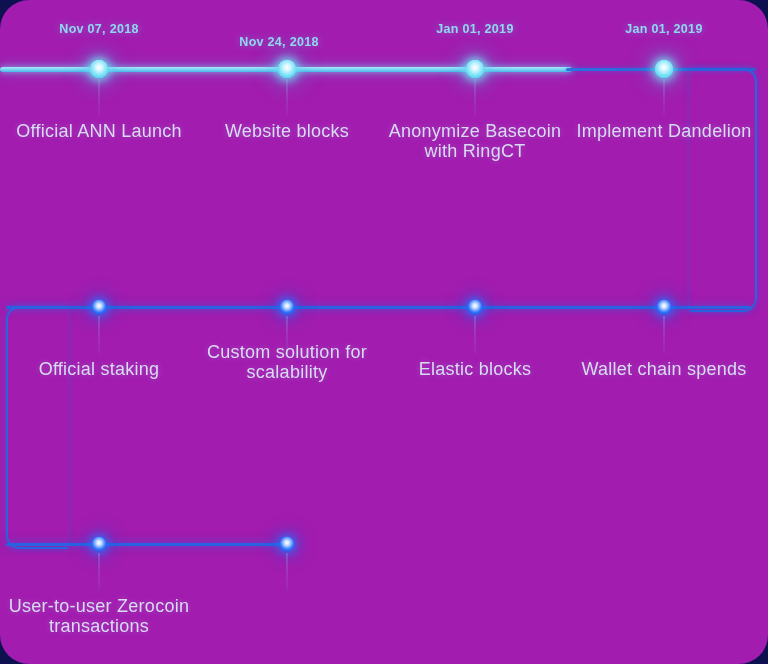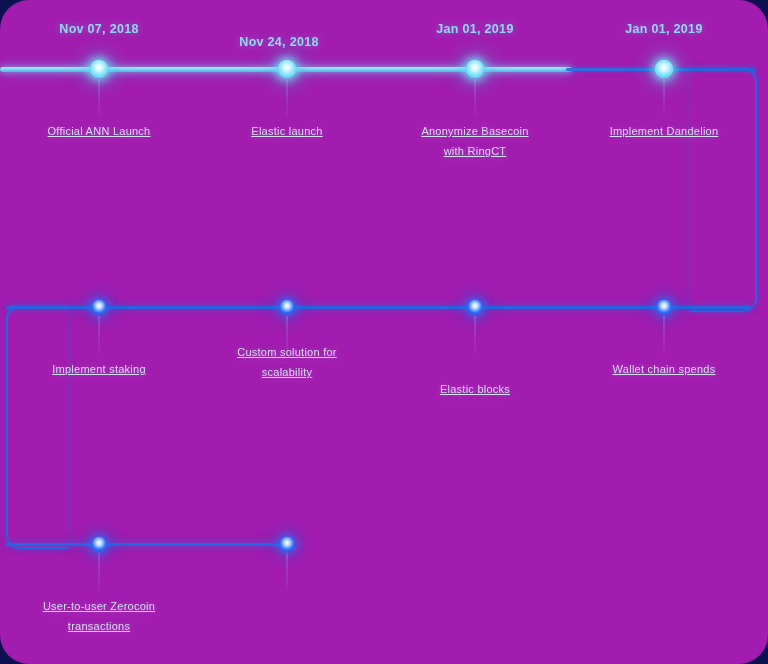--- a/index.html
+++ b/index.html
@@ -96,26 +96,25 @@
     font-weight: bold;
     letter-spacing: .3px;
     color: #8fd9f2;
     text-shadow: 0 0 8px rgba(120, 205, 240, .45);
   }
   .label {
     position: absolute;
     transform: translateX(-50%);
     width: 190px;
     text-align: center;
-    font-size: 11px;
+    font-size: 18px;
     line-height: 20px;
     letter-spacing: .25px;
     color: #d7dcf3;
     text-shadow: 0 0 7px rgba(190, 205, 245, .3);
-    text-decoration: underline;
   }
 </style>
 </head>
 <body>
 
 <div id="roadmap">
 
   <div class="line line-bright" style="left:0px; top:67px; width:572px;"></div>
   <div class="line line-dim" style="left:566px; top:68px; width:190px;"></div>
 
@@ -130,41 +129,41 @@
   <div class="stem" style="left:287px; top:79px; height:37px;"></div>
   <div class="stem" style="left:475px; top:79px; height:37px;"></div>
   <div class="stem" style="left:664px; top:79px; height:37px;"></div>
 
   <div class="date" style="left:99px;  top:22px;">Nov 07, 2018</div>
   <div class="date" style="left:279px; top:22px;margin-top:13px;">Nov 24, 2018</div>
   <div class="date" style="left:475px; top:22px;">Jan 01, 2019</div>
   <div class="date" style="left:664px; top:22px;">Jan 01, 2019</div>
 
   <div class="label" style="left:99px;  top:121px;">Official ANN Launch</div>
-  <div class="label" style="left:287px; top:121px;">Elastic launch</div>
+  <div class="label" style="left:287px; top:121px;">Website blocks</div>
   <div class="label" style="left:664px; top:121px;">Implement Dandelion</div>
   <div class="label" style="left:475px; top:121px;">Anonymize Basecoin<br>with RingCT</div>
 
   <div class="line line-blue" style="left:6px; top:306px; width:745px;"></div>
 
   <div class="elbow elbow-left" style="left:6px; top:306px; width:60px; height:239px;"></div>
 
   <div class="node node-blue" style="left:99px;  top:307px;"></div>
   <div class="node node-blue" style="left:287px; top:307px;"></div>
   <div class="node node-blue" style="left:475px; top:307px;"></div>
   <div class="node node-blue" style="left:664px; top:307px;"></div>
 
   <div class="stem" style="left:99px;  top:316px; height:38px;"></div>
   <div class="stem" style="left:287px; top:316px; height:38px;"></div>
   <div class="stem" style="left:475px; top:316px; height:38px;"></div>
   <div class="stem" style="left:664px; top:316px; height:38px;"></div>
 
-  <div class="label" style="left:99px;  top:359px;">Implement staking</div>
+  <div class="label" style="left:99px;  top:359px;">Official staking</div>
   <div class="label" style="left:287px; top:342px;">Custom solution for<br>scalability</div>
-  <div class="label" style="left:475px; top:379px;">Elastic blocks</div>
+  <div class="label" style="left:475px; top:359px;">Elastic blocks</div>
   <div class="label" style="left:664px; top:359px;">Wallet chain spends</div>
 
   <div class="line line-blue" style="left:6px; top:543px; width:281px;"></div>
 
   <div class="node node-blue" style="left:99px;  top:544px;"></div>
   <div class="node node-blue" style="left:287px; top:544px;"></div>
 
   <div class="stem" style="left:99px;  top:553px; height:38px;"></div>
   <div class="stem" style="left:287px; top:553px; height:38px;"></div>
 

